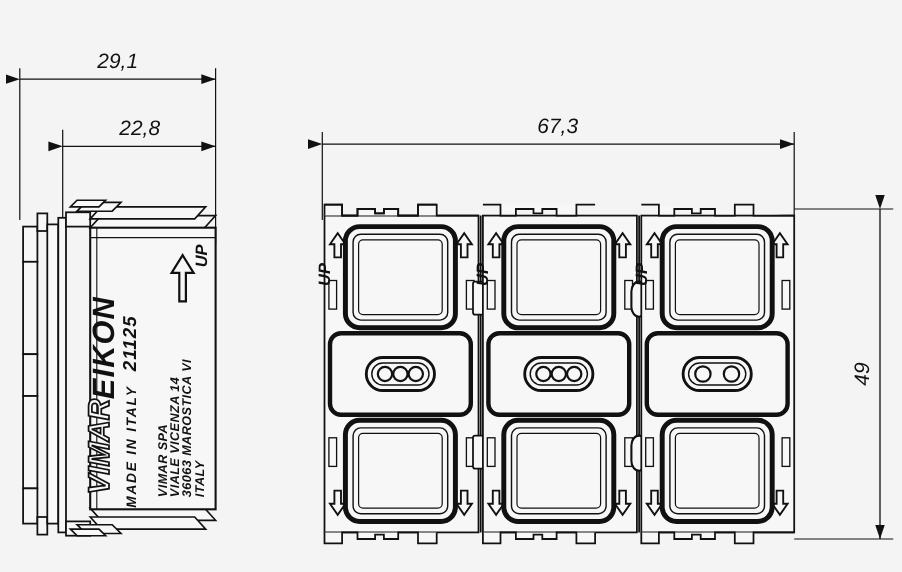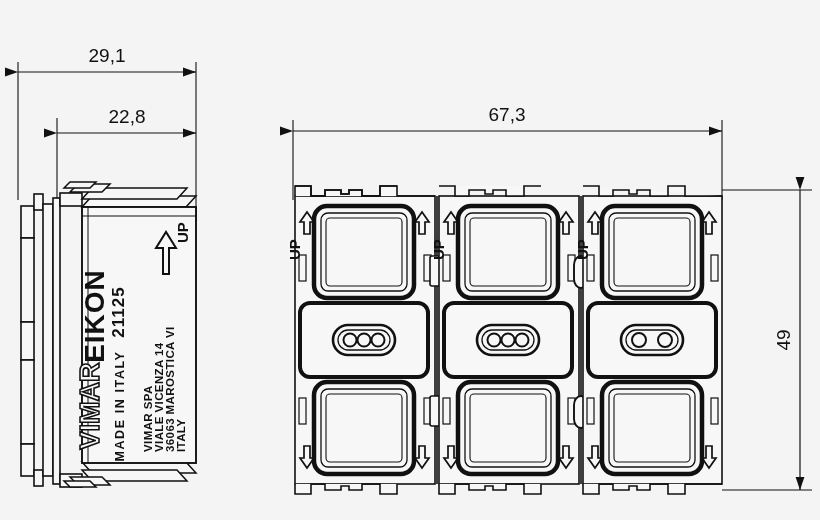--- a/index.html
+++ b/index.html
@@ -3,21 +3,21 @@
 <meta charset="utf-8">
 <style>
   html,body{margin:0;padding:0;}
   body{
     width:820px;height:520px;
     background:#f4f4f4;
     font-family:"Liberation Sans",sans-serif;
     overflow:hidden;
     position:relative;
   }
-  #stage{position:absolute;left:0;top:0;width:820px;height:404px;}
+  #stage{position:absolute;left:0;top:0;width:820px;height:404px;font-style:italic;}
   svg{display:block;}
   .dimtext{
     font-family:"Liberation Sans",sans-serif;
     font-size:19px;
     fill:#111;
   }
   .lbl-bold{
     font-family:"Liberation Sans",sans-serif;
     font-weight:bold;
     fill:#111;

